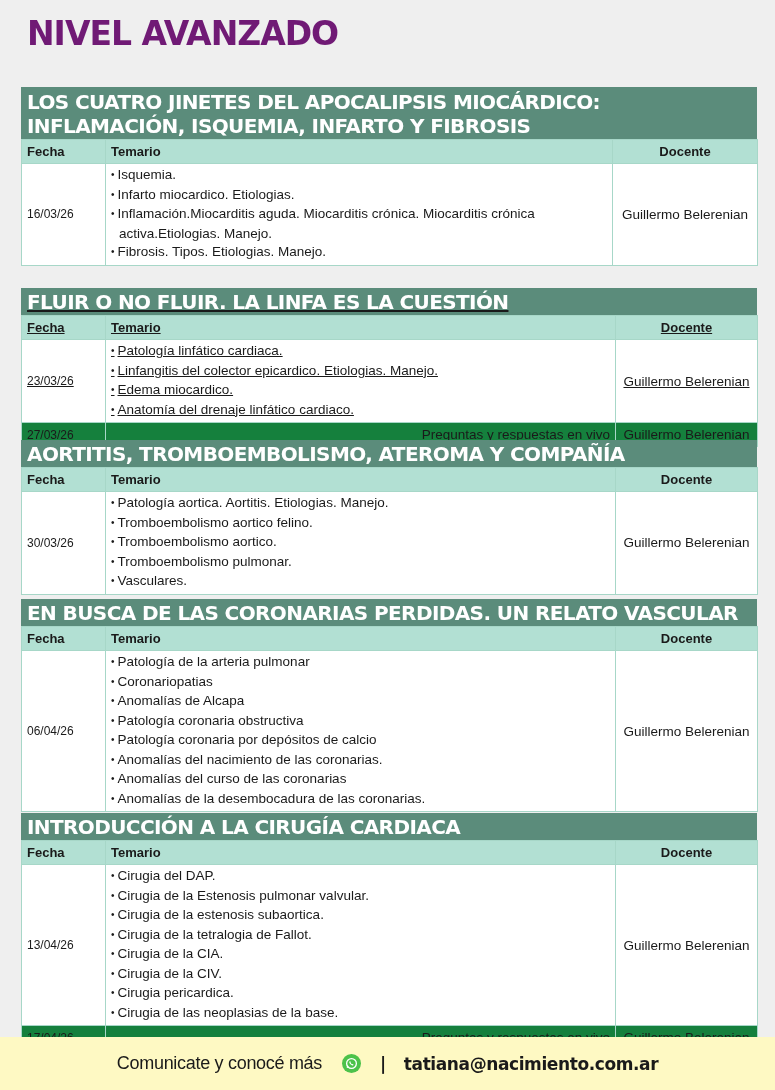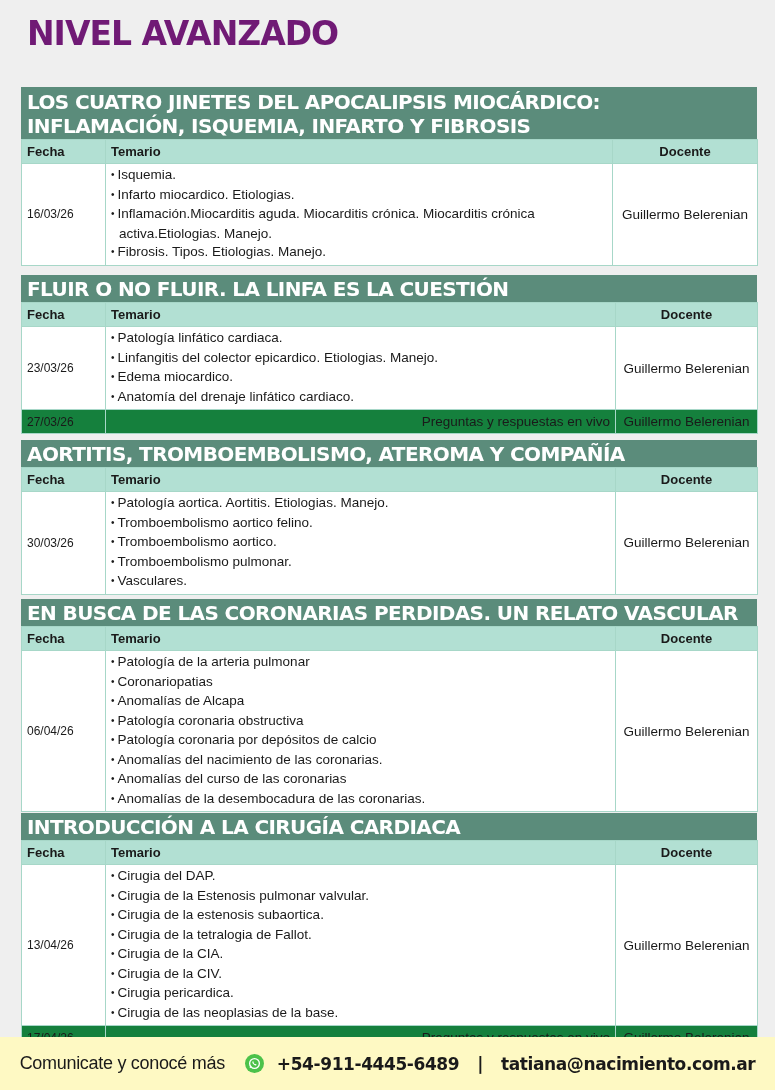--- a/index.html
+++ b/index.html
@@ -55,21 +55,21 @@
           <li>Inflamación.Miocarditis aguda. Miocarditis crónica. Miocarditis crónica activa.Etiologias. Manejo.</li>
           <li>Fibrosis. Tipos. Etiologias. Manejo.</li>
         </ul>
       </td>
       <td class="doc">Guillermo Belerenian</td>
     </tr>
   </tbody>
     </table>
 </div>
 
-<div class="section" style="top:256px;">
+<div class="section" style="top:269px;text-decoration:underline;">
   <div class="sec-title one">FLUIR O NO FLUIR. LA LINFA ES LA CUESTIÓN</div>
   <table>
     <colgroup>
         <col style="width:84px">
         <col style="width:510px">
         <col style="width:142px">
       </colgroup>
     <tbody>
         <tr>
       <th>Fecha</th>
@@ -203,16 +203,15 @@
 
 <div class="footer">
   <span class="lead">Comunicate y conocé más</span>
   <span class="wa">
     <svg width="13" height="13" viewBox="0 0 24 24">
         <circle cx="12" cy="12" r="9" fill="none" stroke="#fff" stroke-width="2.4"></circle>
         <path d="M8.5 8.2c.3-.5.9-.6 1.2-.2l.9 1.5c.2.4 0 .8-.3 1.1.5 1.1 1.4 2 2.6 2.6.3-.3.7-.5 1.1-.3l1.5.9c.4.3.3.9-.2 1.2-1 .8-2.4.6-4.2-.7-1.6-1.2-2.7-2.6-3-3.9-.1-.9.1-1.7.4-2.2z" fill="#fff"></path>
         <path d="M4 20l1.5-4" stroke="#fff" stroke-width="2.4"></path>
       </svg>
   </span>
-  <span class="bold">+54-911-4445-6489</span>
   <span class="bold" style="margin:0 6px;">|</span>
   <span class="bold">tatiana@nacimiento.com.ar</span>
 </div>
 
 </body></html>

